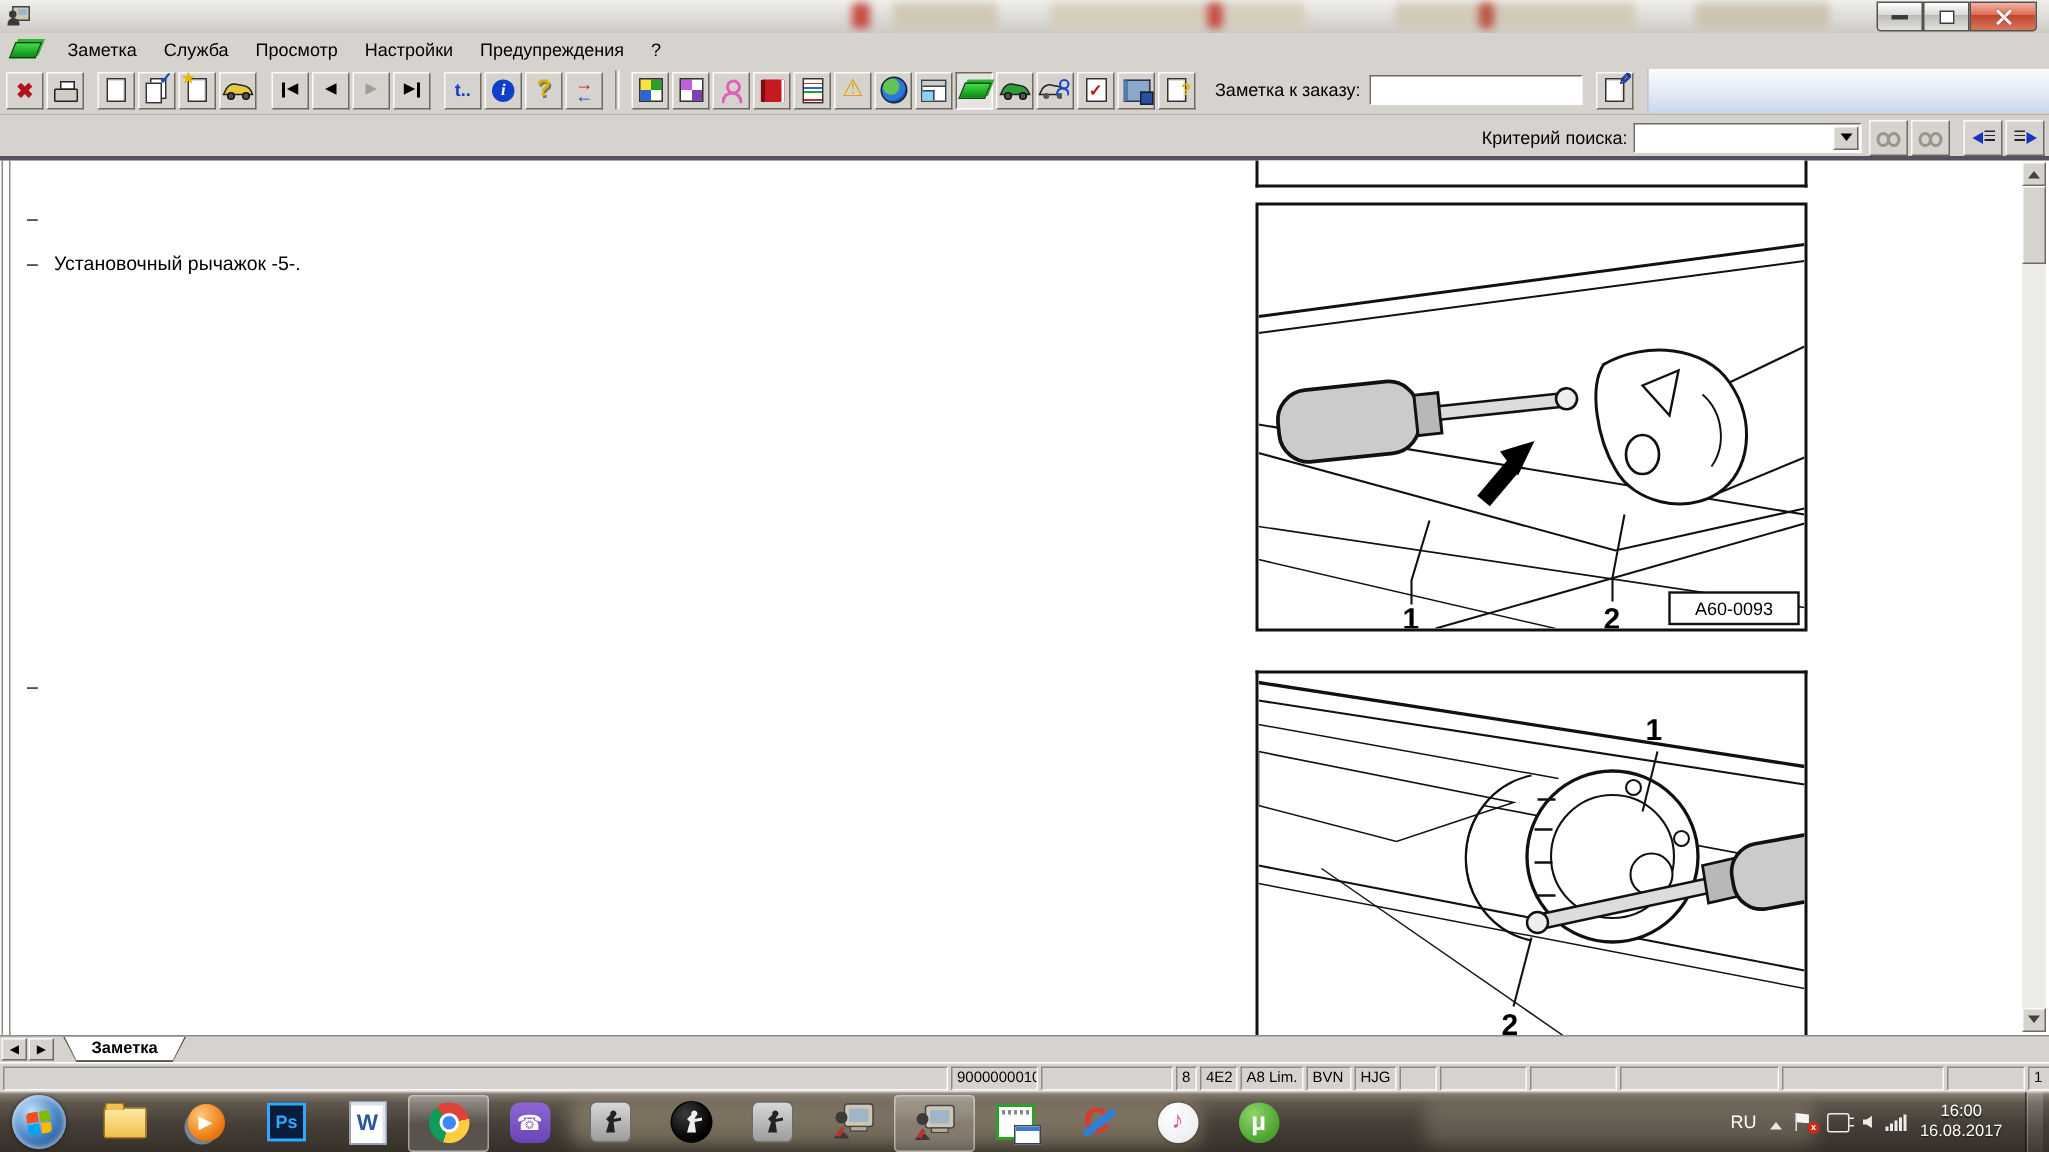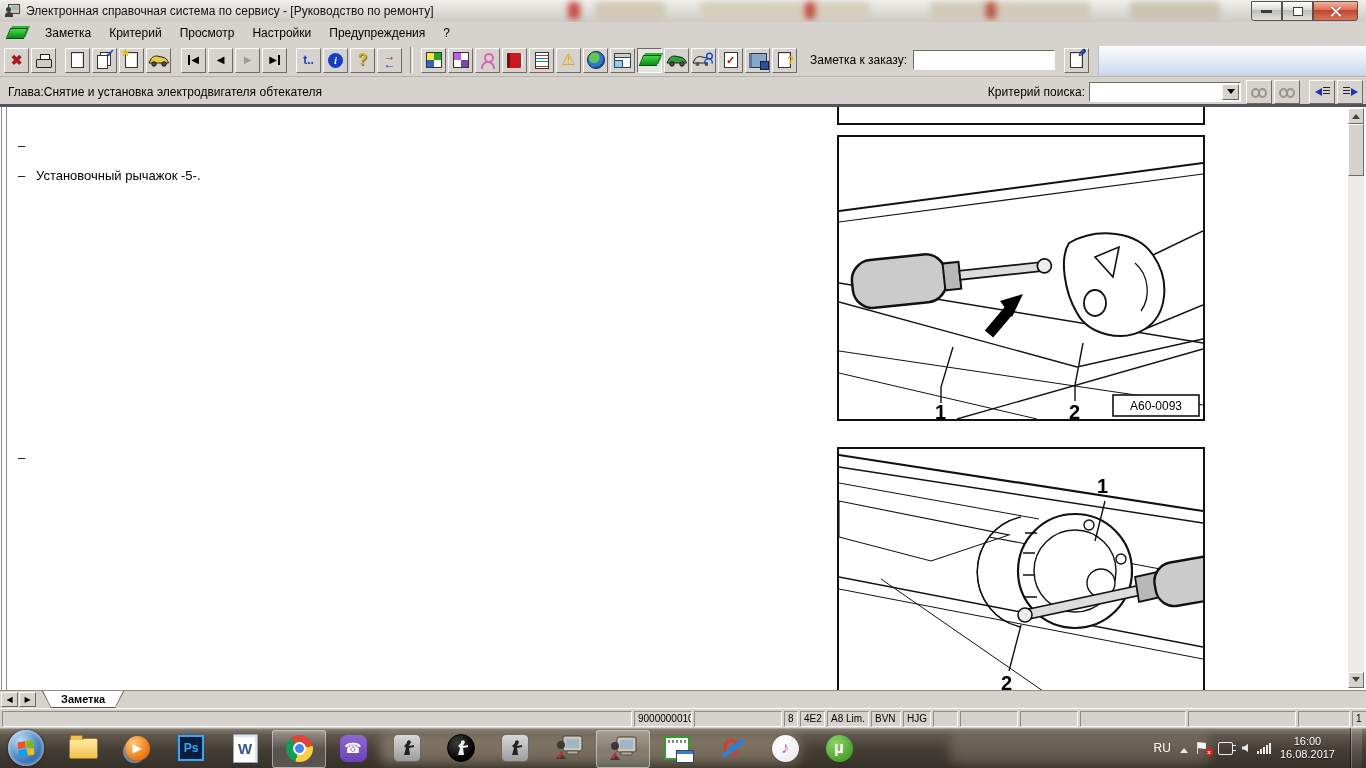--- a/index.html
+++ b/index.html
@@ -158,38 +158,37 @@
   <div class="blob" style="left:805px;width:10px;background:#c2352a"></div>
   <div class="blob" style="left:930px;width:160px;background:#d0c6b2"></div>
   <div class="blob" style="left:986px;width:10px;background:#b8402e"></div>
   <div class="blob" style="left:1130px;width:90px;background:#c9bfab"></div>
   <div class="appico">
       <i class="mon"></i>
       <i class="scr"></i>
       <i class="head"></i>
       <i class="body"></i>
     </div>
-  <div class="ttl">Электронная справочная система по сервису - [Руководство по ремонту]</div>
   <div class="wbtns">
     <div class="wbtn min">
         <span class="g-min"></span>
       </div>
     <div class="wbtn">
         <span class="g-res"></span>
       </div>
     <div class="wbtn cls">
         <span class="g-x"></span>
       </div>
   </div>
 </div>
 
 <div class="abs menubar gray">
   <span class="brick"></span>
   <span class="item">Заметка</span>
-  <span class="item">Критерий</span>
+  <span class="item">Служба</span>
   <span class="item">Просмотр</span>
   <span class="item">Настройки</span>
   <span class="item">Предупреждения</span>
   <span class="item">?</span>
 </div>
 
 <div class="abs toolbar gray">
   <div class="tb raised">
       <span class="gly" style="color:#b01420;font-size:14px">✖</span>
     </div>
@@ -301,21 +300,20 @@
   <input class="field" style="width: 142px;" value="">
   <div class="tb raised" style="margin-left:9px">
       <span class="ic-page" style="position:relative">
         <span class="ov" style="right:-4px;top:-6px;color:#203898;font-size:11px;transform:rotate(90deg)">✎</span>
       </span>
     </div>
   <div class="bluefill"></div>
 </div>
 
 <div class="abs chapbar gray">
-  <span class="chap">Глава:Снятие и установка электродвигателя обтекателя</span>
   <span class="searchlbl">Критерий поиска:</span>
   <div class="combo">
     <span></span>
     <span class="drop raised">
         <i class="tri-d"></i>
       </span>
   </div>
   <div class="cb raised">
       <span class="ic-binoc"></span>
     </div>

